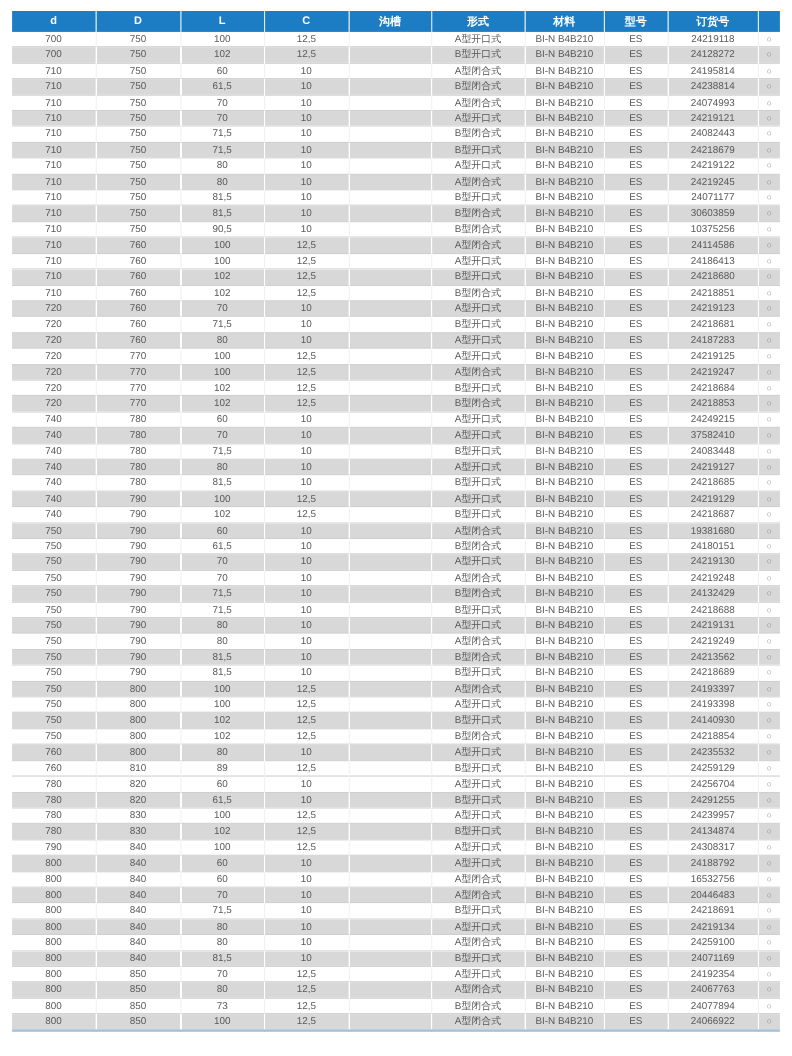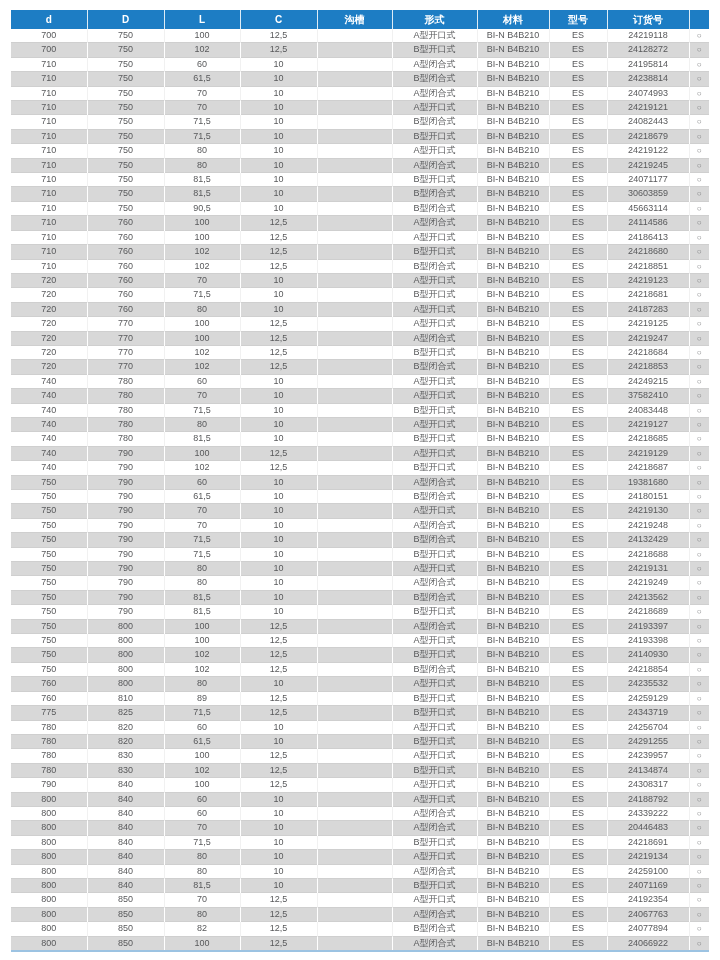--- a/index.html
+++ b/index.html
@@ -222,21 +222,21 @@
         </tr>
         <tr>
           <td>710</td>
           <td>750</td>
           <td>90,5</td>
           <td>10</td>
           <td></td>
           <td>B型闭合式</td>
           <td>BI-N B4B210</td>
           <td>ES</td>
-          <td>45663114</td>
+          <td>10375256</td>
           <td class="mark"><span>○</span></td>
         </tr>
         <tr class="alt">
           <td>710</td>
           <td>760</td>
           <td>100</td>
           <td>12,5</td>
           <td></td>
           <td>A型闭合式</td>
           <td>BI-N B4B210</td>
@@ -633,32 +633,20 @@
           <td>810</td>
           <td>89</td>
           <td>12,5</td>
           <td></td>
           <td>B型开口式</td>
           <td>BI-N B4B210</td>
           <td>ES</td>
           <td>24259129</td>
           <td class="mark"><span>○</span></td>
         </tr>
-        <tr class="alt">
-          <td>775</td>
-          <td>825</td>
-          <td>71,5</td>
-          <td>12,5</td>
-          <td></td>
-          <td>B型开口式</td>
-          <td>BI-N B4B210</td>
-          <td>ES</td>
-          <td>24343719</td>
-          <td class="mark"><span>○</span></td>
-        </tr>
         <tr>
           <td>780</td>
           <td>820</td>
           <td>60</td>
           <td>10</td>
           <td></td>
           <td>A型开口式</td>
           <td>BI-N B4B210</td>
           <td>ES</td>
           <td>24256704</td>
@@ -726,21 +714,21 @@
         </tr>
         <tr>
           <td>800</td>
           <td>840</td>
           <td>60</td>
           <td>10</td>
           <td></td>
           <td>A型闭合式</td>
           <td>BI-N B4B210</td>
           <td>ES</td>
-          <td>24339222</td>
+          <td>16532756</td>
           <td class="mark"><span>○</span></td>
         </tr>
         <tr class="alt">
           <td>800</td>
           <td>840</td>
           <td>70</td>
           <td>10</td>
           <td></td>
           <td>A型闭合式</td>
           <td>BI-N B4B210</td>
@@ -816,21 +804,21 @@
           <td></td>
           <td>A型闭合式</td>
           <td>BI-N B4B210</td>
           <td>ES</td>
           <td>24067763</td>
           <td class="mark"><span>○</span></td>
         </tr>
         <tr>
           <td>800</td>
           <td>850</td>
-          <td>82</td>
+          <td>73</td>
           <td>12,5</td>
           <td></td>
           <td>B型闭合式</td>
           <td>BI-N B4B210</td>
           <td>ES</td>
           <td>24077894</td>
           <td class="mark"><span>○</span></td>
         </tr>
         <tr class="alt">
           <td>800</td>

